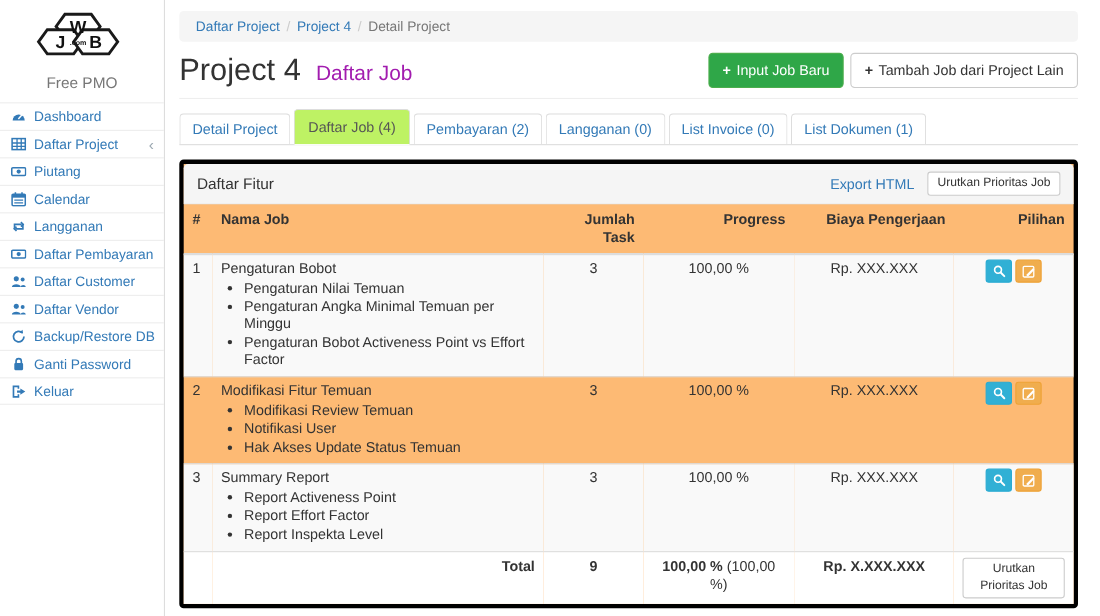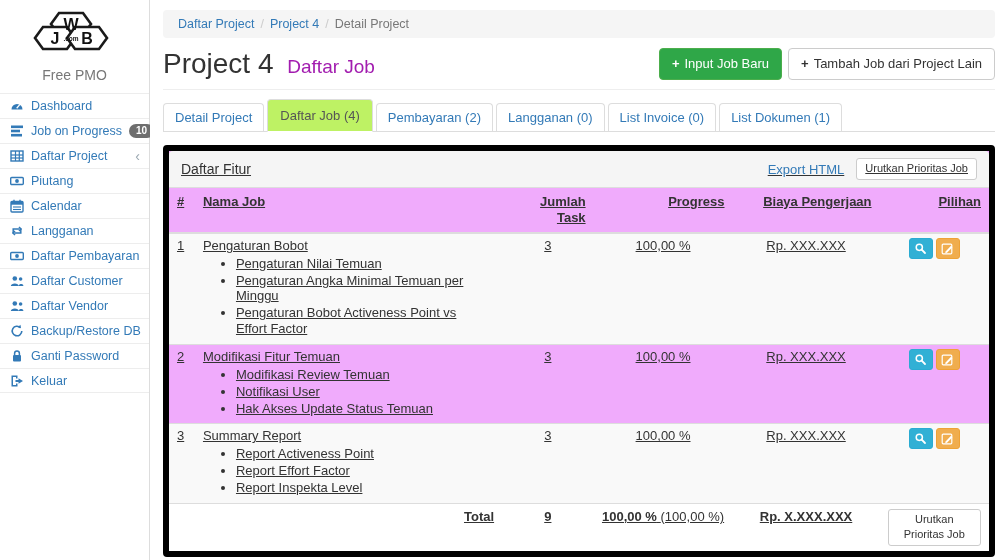--- a/index.html
+++ b/index.html
@@ -24,21 +24,21 @@
   .nav-item:last-child { border-bottom:1px solid #ededed; }
   .nav-ico { width:15px; min-width:15px; display:inline-flex; justify-content:center; }
   .nav-label { white-space:nowrap; font-size:12.5px; }
   .nav-badge {
     margin-left:auto; background:#6e6e6e; color:#fff; font-size:10px; font-weight:bold;
     border-radius:9px; padding:2px 7px; line-height:1;
   }
   .nav-chevron { margin-left:auto; color:#9aa7b0; font-size:14px; line-height:1; padding-right:3px; }
 
   
-  .content { flex:1; padding:10px 5px 0 13px; background:#fff; }
+  .content { flex:1; padding:10px 20px 0 13px; background:#fff; }
 
   .breadcrumb {
     background:#f5f5f5; border-radius:4px; padding:7px 15px;
     font-size:12.5px; color:#777; margin-bottom:10px;
   }
   .breadcrumb a { color:#337ab7; }
   .crumb-sep { color:#ccc; padding:0 6px; }
 
   .page-header {
     display:flex; align-items:center; justify-content:space-between;
@@ -61,41 +61,41 @@
   
   .tabs { display:flex; align-items:flex-end; border-bottom:1px solid #ddd; margin-bottom:13px; }
   .tab {
     border:1px solid #ddd; border-bottom:none; border-radius:4px 4px 0 0;
     padding:6px 11px; margin-right:3px; color:#337ab7; background:#fff;
     font-size:13px; cursor:pointer;
   }
   .tab.active { color:#555; padding:8px 12px; margin-bottom:-1px; background:#bef264; border-bottom:1px solid #fff; }
 
   
-  .panel { border:6px solid #000000; border-radius:4px; margin-bottom:15px; background:#f0abfc;text-decoration:underline; }
+  .panel { border:4px solid #000000; border-radius:4px; margin-bottom:15px; background:#fdba74; }
   .panel-heading {
     background:#f5f5f5; border-bottom:1px solid #ddd; border-radius:4px 4px 0 0;
     padding:7px 12px; display:flex; align-items:center;
   }
   .panel-title { font-size:14px; color:#333; }
   .heading-right { margin-left:auto; display:flex; align-items:center; gap:12px; }
   .export-link { color:#337ab7; font-size:13px; cursor:pointer; }
 
   table.jobs { width:100%; border-collapse:collapse; }
   .jobs th, .jobs td { padding:4px 8px; vertical-align:top; line-height:1.22; font-size:13px; }
   .jobs thead th { font-weight:bold; border-bottom:2px solid #ddd; padding:6px 8px; text-align:right; }
   .jobs thead th.al { text-align:left; }
   .jobs tbody td { border-top:1px solid #ddd; }
   .jobs tbody tr:nth-child(odd) { background:#f9f9f9; }
   .jobs td.c { text-align:center; }
   .jobs td.r { text-align:right; }
   .jobs tfoot td { border-top:1px solid #ddd; padding:5px 8px; background:#fff; text-align:center; }
   .jobs tfoot .bold { font-weight:bold; }
   .subtask-list { margin:2px 0 3px; padding-left:21px; }
-  .subtask-list li { margin:1px 12px; }
+  .subtask-list li { margin:1px 0; }
   .paren-note { font-weight:normal; }
 
   .icon-btn {
     display:inline-flex; align-items:center; justify-content:center;
     width:24px; height:21px; border-radius:3px; cursor:pointer; border:1px solid transparent;
     vertical-align:middle;
   }
   .icon-btn + .icon-btn { margin-left:3px; }
   .icon-btn.info { background:#31b0d5; border-color:#2aabd2; }
   .icon-btn.warn { background:#f0ad4e; border-color:#eea236; }
@@ -124,31 +124,20 @@
     <div class="nav-item">
       <span class="nav-ico">
         <svg width="14" height="14" viewBox="0 0 14 14">
             <path d="M1.5 10.5a5.5 5.5 0 1 1 11 0z" fill="#337ab7"></path>
             <line x1="6.7" y1="9.2" x2="10" y2="5.4" stroke="#fff" stroke-width="1.3"></line>
           </svg>
       </span>
       <span class="nav-label">Dashboard</span>
     </div>
 
-    <div class="nav-item">
-      <span class="nav-ico">
-        <svg width="14" height="14" viewBox="0 0 14 14" fill="#337ab7">
-            <rect x="1" y="1.5" width="12" height="2.6"></rect>
-            <rect x="1" y="5.7" width="9" height="2.6"></rect>
-            <rect x="1" y="9.9" width="11" height="2.6"></rect>
-          </svg>
-      </span>
-      <span class="nav-label">Job on Progress</span>
-      <span class="nav-badge">10</span>
-    </div>
 
     <div class="nav-item">
       <span class="nav-ico">
         <svg width="14" height="14" viewBox="0 0 14 14">
             <rect x="1" y="2" width="12" height="10" fill="none" stroke="#337ab7" stroke-width="1.4"></rect>
             <line x1="1" y1="6" x2="13" y2="6" stroke="#337ab7" stroke-width="1.2"></line>
             <line x1="1" y1="9" x2="13" y2="9" stroke="#337ab7" stroke-width="1.2"></line>
             <line x1="5.5" y1="2" x2="5.5" y2="12" stroke="#337ab7" stroke-width="1.2"></line>
             <line x1="9.3" y1="2" x2="9.3" y2="12" stroke="#337ab7" stroke-width="1.2"></line>
           </svg>

